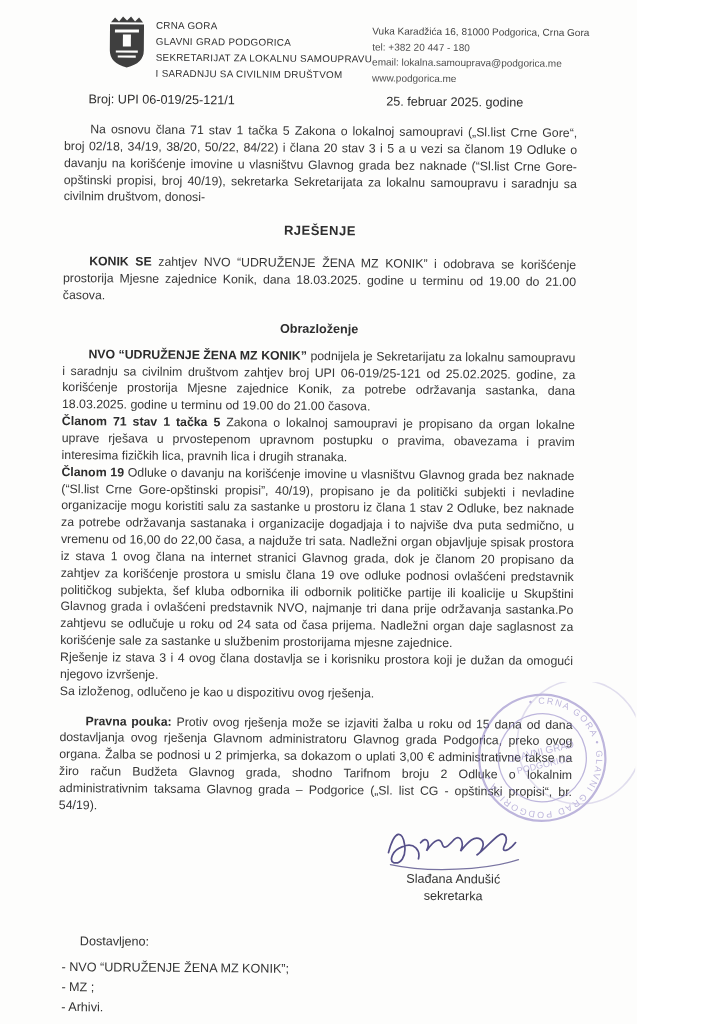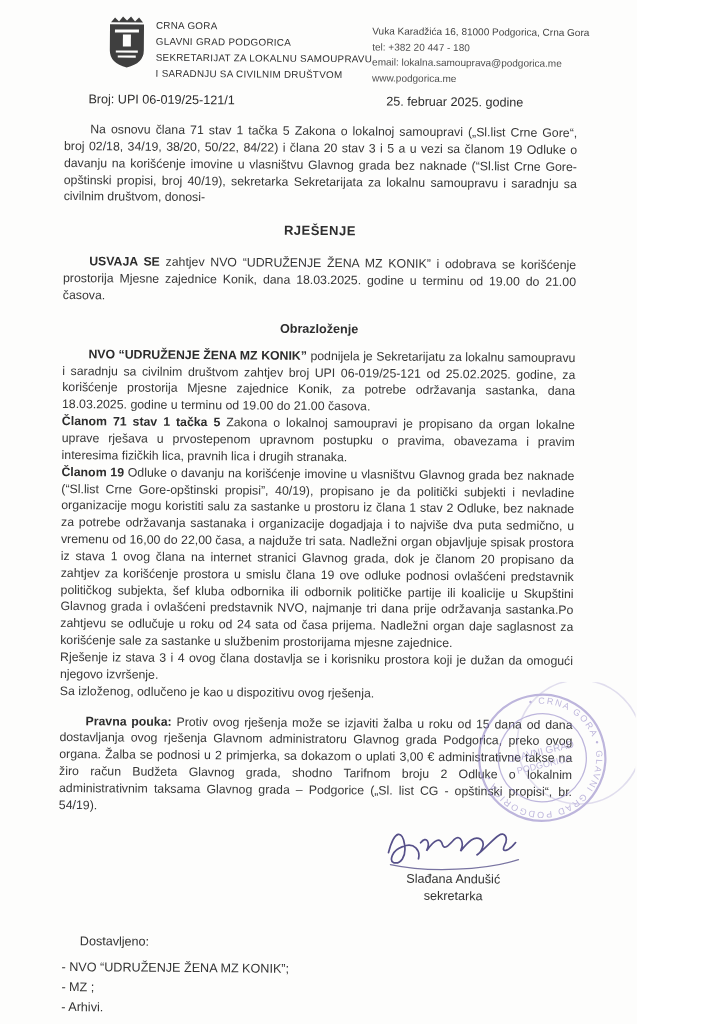--- a/index.html
+++ b/index.html
@@ -81,21 +81,21 @@
     <div class="ref-row">
       <span>Broj: UPI 06-019/25-121/1</span>
       <span>25. februar 2025. godine</span>
     </div>
 
     <main class="doc-body">
       <p class="indent sp-after">Na osnovu člana 71 stav 1 tačka 5 Zakona o lokalnoj samoupravi („Sl.list Crne Gore“, broj 02/18, 34/19, 38/20, 50/22, 84/22) i člana 20 stav 3 i 5 a u vezi sa članom 19 Odluke o davanju na korišćenje imovine u vlasništvu Glavnog grada bez naknade (“Sl.list Crne Gore-opštinski propisi, broj 40/19), sekretarka Sekretarijata za lokalnu samoupravu i saradnju sa civilnim društvom, donosi-</p>
 
       <p class="doc-title">RJEŠENJE</p>
 
-      <p class="indent sp-after"><b class="lead">USVAJA SE</b><span> zahtjev NVO “UDRUŽENJE ŽENA MZ KONIK” i odobrava se korišćenje prostorija Mjesne zajednice Konik, dana 18.03.2025. godine u terminu od 19.00 do 21.00 časova.</span></p>
+      <p class="indent sp-after"><b class="lead">KONIK SE</b><span> zahtjev NVO “UDRUŽENJE ŽENA MZ KONIK” i odobrava se korišćenje prostorija Mjesne zajednice Konik, dana 18.03.2025. godine u terminu od 19.00 do 21.00 časova.</span></p>
 
       <p class="doc-sub">Obrazloženje</p>
 
       <p class="indent"><b class="lead">NVO “UDRUŽENJE ŽENA MZ KONIK”</b><span> podnijela je Sekretarijatu za lokalnu samoupravu i saradnju sa civilnim društvom zahtjev broj UPI 06-019/25-121 od 25.02.2025. godine, za korišćenje prostorija Mjesne zajednice Konik, za potrebe održavanja sastanka, dana 18.03.2025. godine u terminu od 19.00 do 21.00 časova.</span></p>
 
       <p><b class="lead">Članom 71 stav 1 tačka 5</b><span> Zakona o lokalnoj samoupravi je propisano da organ lokalne uprave rješava u prvostepenom upravnom postupku o pravima, obavezama i pravim interesima fizičkih lica, pravnih lica i drugih stranaka.</span></p>
 
       <p><b class="lead">Članom 19</b><span> Odluke o davanju na korišćenje imovine u vlasništvu Glavnog grada bez naknade (“Sl.list Crne Gore-opštinski propisi”, 40/19), propisano je da politički subjekti i nevladine organizacije mogu koristiti salu za sastanke u prostoru iz člana 1 stav 2 Odluke, bez naknade za potrebe održavanja sastanaka i organizacije dogadjaja i to najviše dva puta sedmično, u vremenu od 16,00 do 22,00 časa, a najduže tri sata. Nadležni organ objavljuje spisak prostora iz stava 1 ovog člana na internet stranici Glavnog grada, dok je članom 20 propisano da zahtjev za korišćenje prostora u smislu člana 19 ove odluke podnosi ovlašćeni predstavnik političkog subjekta, šef kluba odbornika ili odbornik političke partije ili koalicije u Skupštini Glavnog grada i ovlašćeni predstavnik NVO, najmanje tri dana prije održavanja sastanka.Po zahtjevu se odlučuje u roku od 24 sata od časa prijema. Nadležni organ daje saglasnost za korišćenje sale za sastanke u službenim prostorijama mjesne zajednice.</span></p>
 
       <p>Rješenje iz stava 3 i 4 ovog člana dostavlja se i korisniku prostora koji je dužan da omogući njegovo izvršenje.</p>

